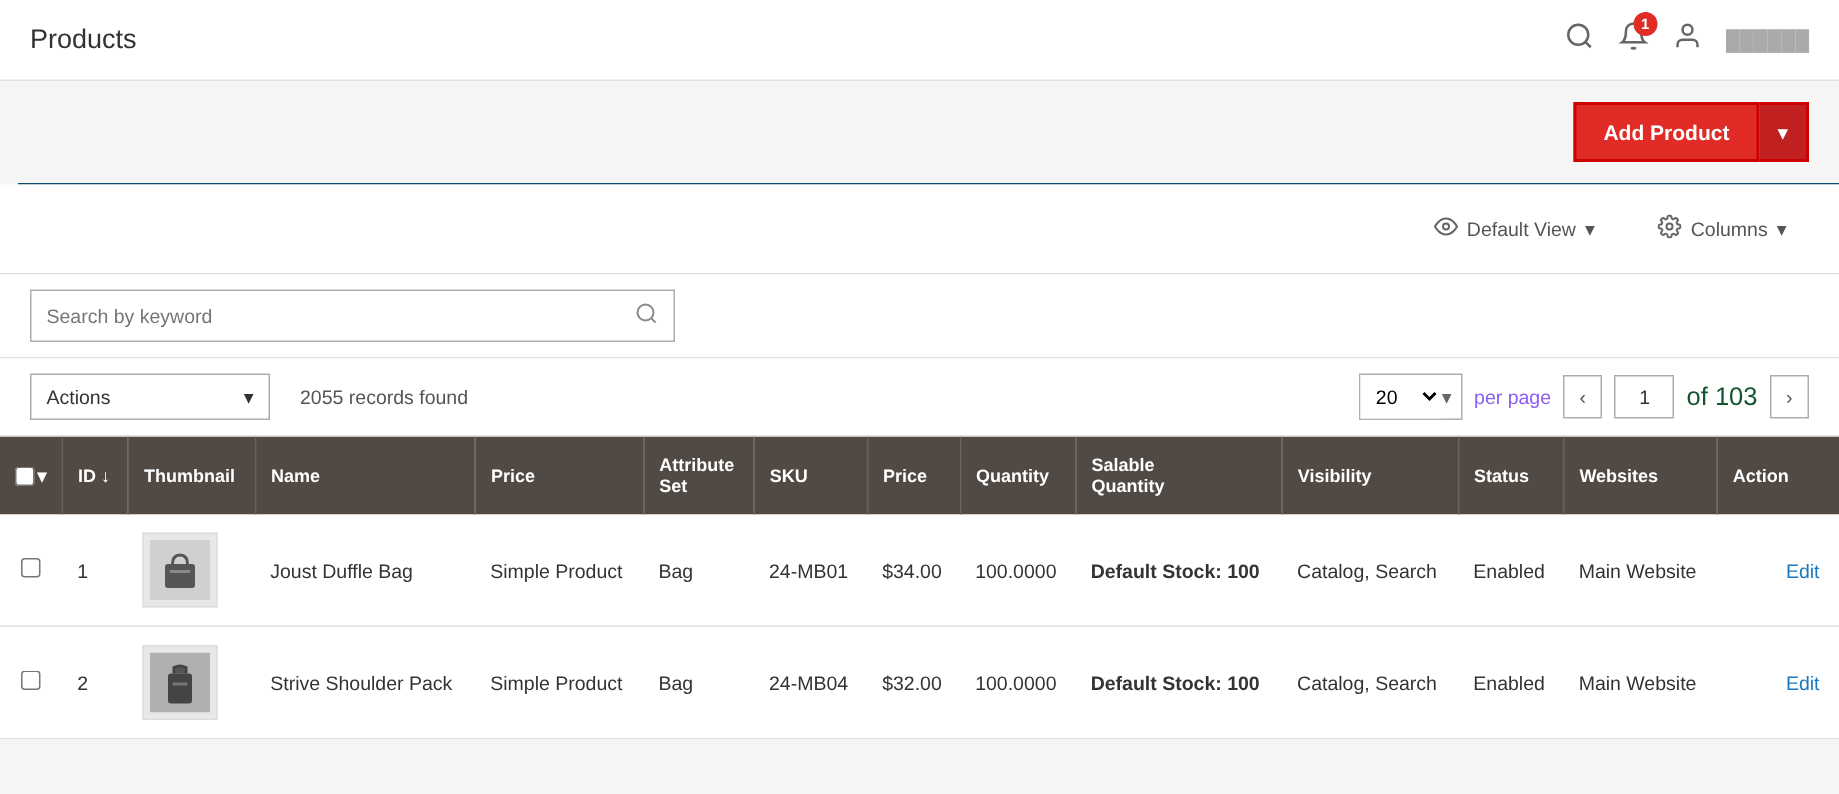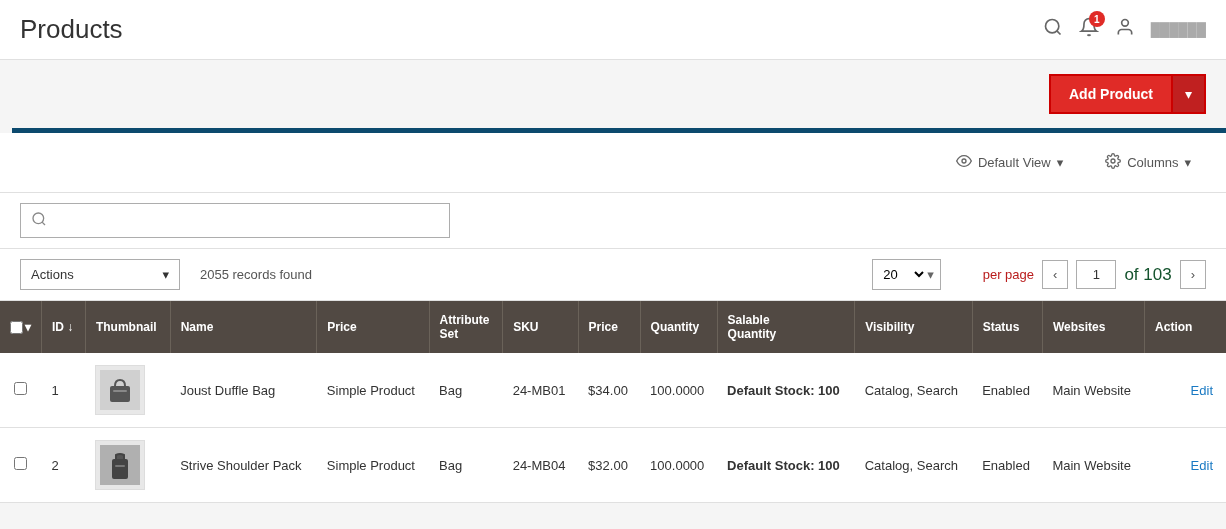--- a/index.html
+++ b/index.html
@@ -1,38 +1,38 @@
 <!DOCTYPE html>
 <html><head>
   <meta charset="utf-8">
   <style>
     * { box-sizing: border-box; margin: 0; padding: 0; }
     body { font-family: 'Segoe UI', Arial, sans-serif; font-size: 13px; background: #f5f5f5; color: #333; }
 
     
     .header { background: #fff; padding: 14px 20px; display: flex; align-items: center; justify-content: space-between; border-bottom: 1px solid #e0e0e0; }
-    .header-title { font-size: 26px; font-weight: 300; color: #333; }
+    .header-title { font-size: 18px; font-weight: 300; color: #333; }
     .header-icons { display: flex; align-items: center; gap: 16px; }
     .header-icon-btn { background: none; border: none; cursor: pointer; color: #666; font-size: 18px; position: relative; }
     .notification-badge { position: absolute; top: -6px; right: -6px; background: #e02b27; color: #fff; border-radius: 50%; width: 16px; height: 16px; font-size: 10px; display: flex; align-items: center; justify-content: center; font-weight: bold; }
     .user-name { color: #888; font-size: 13px; }
 
     
-    .toolbar { background: #f5f5f5; padding: 14px 20px; display: flex; justify-content: flex-end; border-bottom: 5px solid #0c4a6e; margin-left: 12px; }
+    .toolbar { background: #f5f5f5; padding: 14px 20px; display: flex; justify-content: flex-end; border-bottom: 1px solid #0c4a6e; margin-left: 12px; }
     .add-product-btn { background: #e02b27; color: #fff; border: 2px solid #cc0000; padding: 10px 18px; font-size: 14px; font-weight: 600; cursor: pointer; display: flex; align-items: center; gap: 8px; }
     .add-product-dropdown { background: #c02020; color: #fff; border: 2px solid #cc0000; border-left: none; padding: 10px 12px; cursor: pointer; font-size: 14px; }
 
     
     .filter-bar { background: #fff; padding: 12px 20px; display: flex; justify-content: flex-end; align-items: center; gap: 12px; border-bottom: 1px solid #e0e0e0; }
     .filter-btn { background: #fff; border: 1px solid #adadad; padding: 7px 14px; cursor: pointer; display: flex; align-items: center; gap: 6px; font-size: 13px; color: #555; }
     .view-btn { background: #fff; border: 1px solid transparent; padding: 7px 14px; cursor: pointer; display: flex; align-items: center; gap: 6px; font-size: 13px; color: #555; }
     .columns-btn { background: #fff; border: 1px solid transparent; padding: 7px 14px; cursor: pointer; display: flex; align-items: center; gap: 6px; font-size: 13px; color: #555; }
     .search-box { border: 1px solid #adadad; display: flex; align-items: center; padding: 7px 10px; width: 430px; }
     .search-box input { border: none; outline: none; flex: 1; font-size: 13px; color: #888; }
-    .per-page-label { font-size: 13px; color: #b91c1c; margin-left: 34px; }
+    .per-page-label { font-size: 13px; color: #8b5cf6; }
     .pagination-btn { border: 1px solid #adadad; background: #fff; padding: 6px 10px; cursor: pointer; color: #555; font-size: 13px; }
     .pagination-current { border: 1px solid #adadad; padding: 6px 10px; font-size: 13px; min-width: 40px; text-align: center; background: #fff; }
     .pagination-total { font-size: 17px; color: #14532d; }
     .actions-select { border: 1px solid #adadad; padding: 7px 10px; font-size: 13px; background: #fff; cursor: pointer; display: flex; align-items: center; gap: 17px; min-width: 160px; justify-content: space-between; }
     .records-count { font-size: 13px; color: #555; }
 
     
     .table-container { background: #fff; overflow-x: auto; }
     table { width: 100%; border-collapse: collapse; }
     thead tr { background: #514943; color: #fff; }
@@ -116,20 +116,21 @@
           <path d="M19.4 15a1.65 1.65 0 0 0 .33 1.82l.06.06a2 2 0 0 1-2.83 2.83l-.06-.06a1.65 1.65 0 0 0-1.82-.33 1.65 1.65 0 0 0-1 1.51V21a2 2 0 0 1-4 0v-.09A1.65 1.65 0 0 0 9 19.4a1.65 1.65 0 0 0-1.82.33l-.06.06a2 2 0 0 1-2.83-2.83l.06-.06A1.65 1.65 0 0 0 4.68 15a1.65 1.65 0 0 0-1.51-1H3a2 2 0 0 1 0-4h.09A1.65 1.65 0 0 0 4.6 9a1.65 1.65 0 0 0-.33-1.82l-.06-.06a2 2 0 0 1 2.83-2.83l.06.06A1.65 1.65 0 0 0 9 4.68a1.65 1.65 0 0 0 1-1.51V3a2 2 0 0 1 4 0v.09a1.65 1.65 0 0 0 1 1.51 1.65 1.65 0 0 0 1.82-.33l.06-.06a2 2 0 0 1 2.83 2.83l-.06.06A1.65 1.65 0 0 0 19.4 9a1.65 1.65 0 0 0 1.51 1H21a2 2 0 0 1 0 4h-.09a1.65 1.65 0 0 0-1.51 1z"></path>
         </svg>
     </span>
     <span>Columns</span>
     <span>▾</span>
   </button>
 </div>
 
 <div style="background:#fff; padding: 10px 20px; border-bottom: 1px solid #e0e0e0;">
   <div class="search-box">
+    <input type="text" style="border: none; outline: none; flex: 1 1 0%; font-size: 13px; color: rgb(136, 136, 136); width: 100%;" placeholder="Search by keyword">
     <span>
       <svg width="16" height="16" viewBox="0 0 24 24" fill="none" stroke="#888" stroke-width="2">
           <circle cx="11" cy="11" r="8"></circle>
           <line x1="21" y1="21" x2="16.65" y2="16.65"></line>
         </svg>
     </span>
   </div>
 </div>
 
 <div class="actions-records-row">

